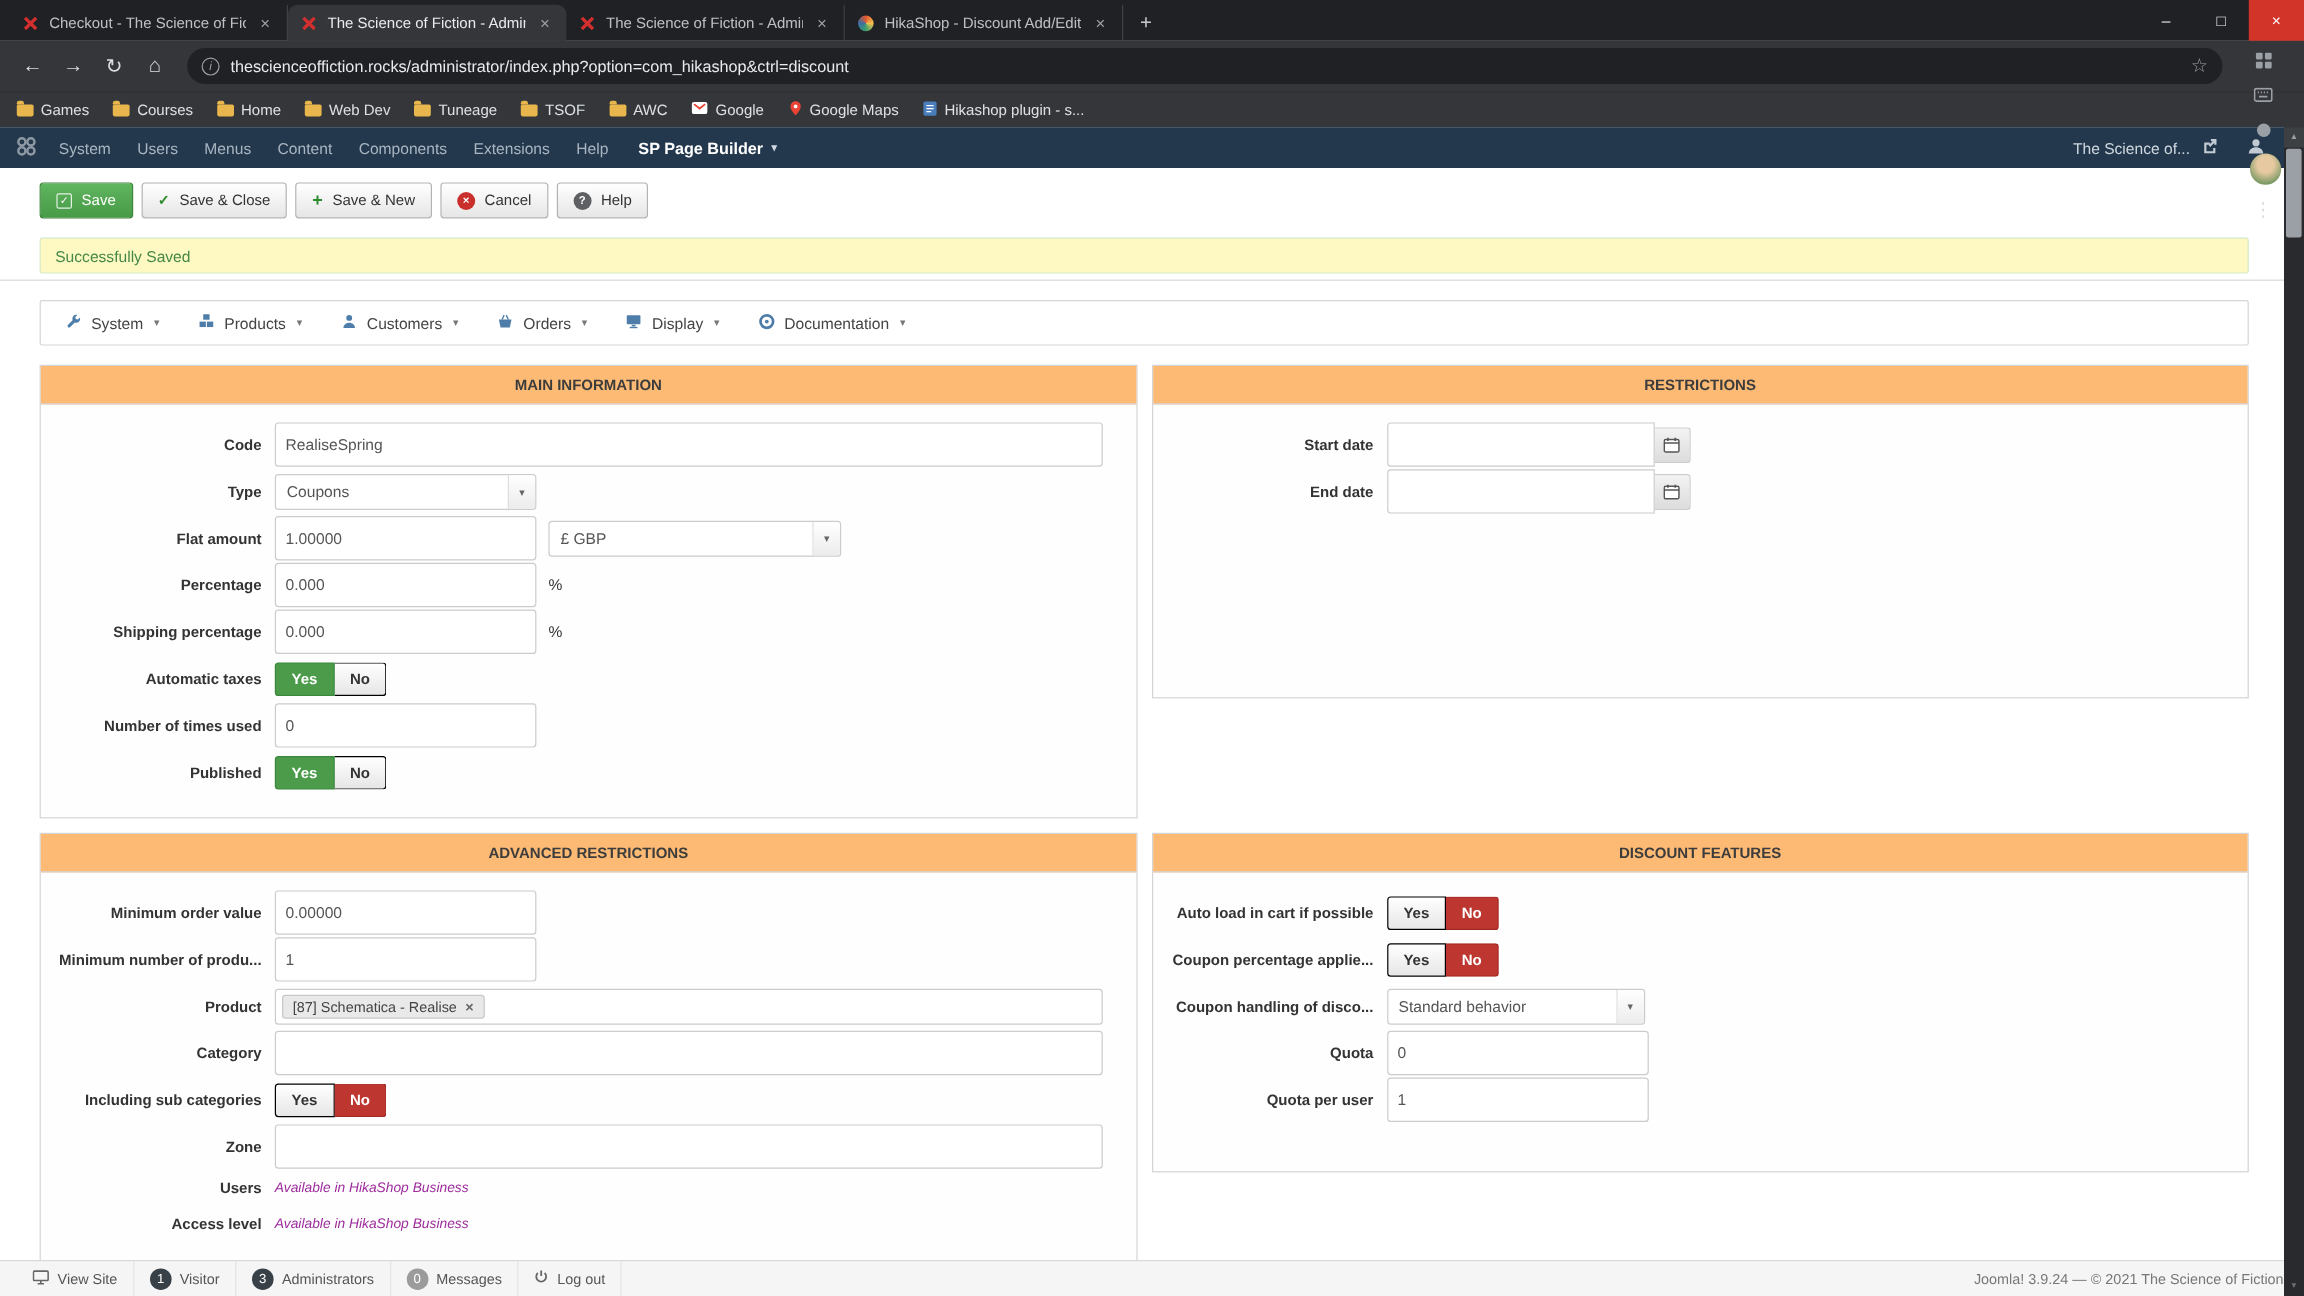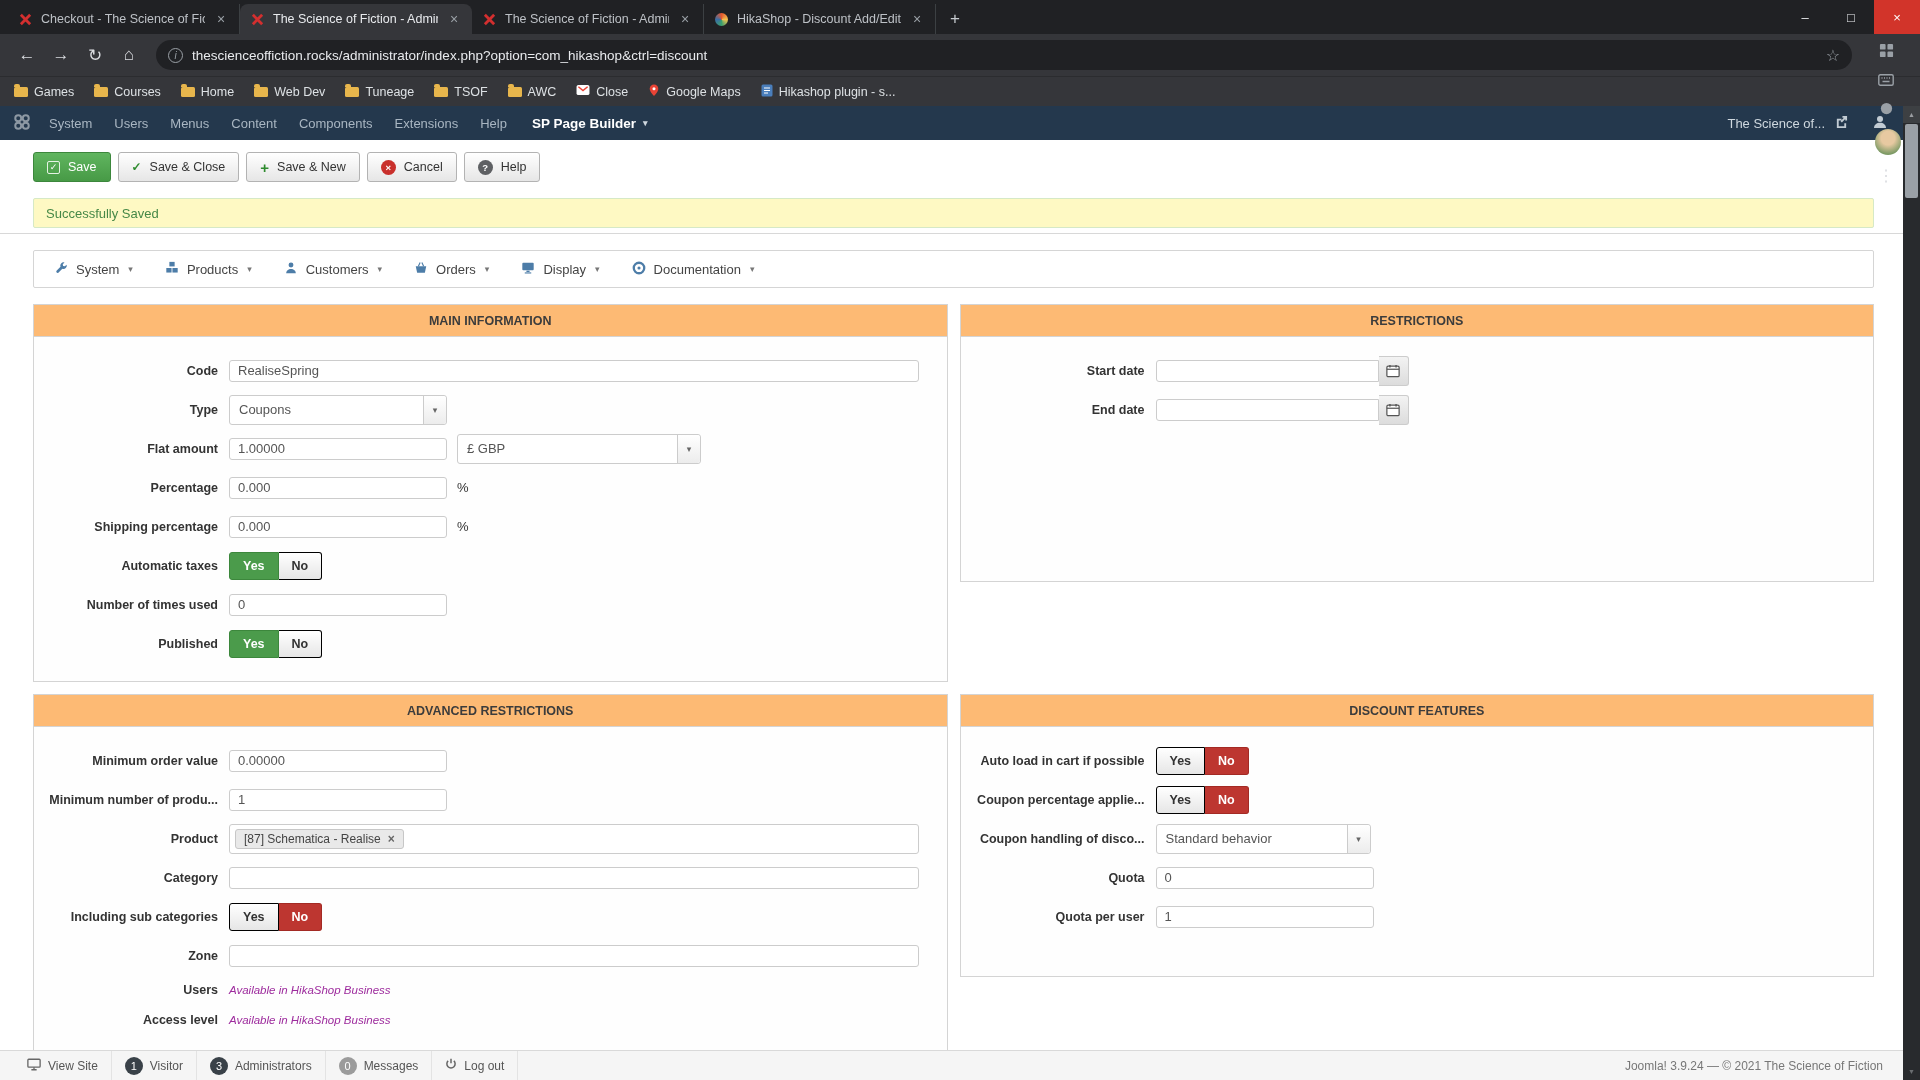--- a/index.html
+++ b/index.html
@@ -66,21 +66,21 @@
 .grid{display:grid;grid-template-columns:1fr 1fr;gap:12px;align-items:start;}
 .panel{border:1px solid #d4d4d4;background:#fefefe;}
 .panel-h{height:32px;background:#fdba74;border-bottom:1px solid #d4d4d4;display:flex;align-items:center;justify-content:center;font-size:12.5px;font-weight:bold;color:#3c3c3c;}
 .panel-b{padding:14px 0 18px;}
 .panel-b.tall{min-height:244px;}
 .panel-b.padded{padding-bottom:40px;}
 .frow{display:flex;align-items:center;min-height:39px;}
 .frow.short{min-height:30px;}
 .flabel{width:188px;text-align:right;font-size:12.5px;font-weight:bold;color:#333;flex:none;padding-right:4px;}
 .fctrl{display:flex;align-items:center;gap:10px;padding-left:7px;}
-.txt{height:22px;border:1px solid #ccc;border-radius:3px;padding:0 8px;font-size:13px;color:#555;font-family:inherit;background:#fff;}
+.txt{height:37px;border:1px solid #ccc;border-radius:3px;padding:0 8px;font-size:13px;color:#555;font-family:inherit;background:#fff;}
 .w-lg{width:690px;}
 .w-sm{width:218px;}
 .w-md{width:215px;}
 .w-dt{width:223px;border-radius:3px 0 0 3px;}
 .pct{font-size:13px;color:#333;}
 .select{height:30px;border:1px solid #ccc;border-radius:3px;background:#fff;display:flex;align-items:stretch;}
 .w-cur{width:244px;}
 .sel-val{flex:1;padding:0 9px;font-size:13px;color:#555;display:flex;align-items:center;min-width:0;}
 .sel-caret{width:23px;border-left:1px solid #ccc;background:linear-gradient(#fff,#ececec);display:flex;align-items:center;justify-content:center;color:#666;font-size:9px;border-radius:0 3px 3px 0;}
 .toggle{display:inline-flex;}
@@ -95,21 +95,21 @@
 .biz{font-size:11.5px;font-style:italic;color:#9d2b9d;}
 .calbtn{width:30px;height:30px;border:1px solid #ccc;border-left:0;border-radius:0 3px 3px 0;background:linear-gradient(#f3f3f3,#dcdcdc);display:flex;align-items:center;justify-content:center;}
 .dtgroup{display:flex;align-items:center;}
 
 
 .footer{position:fixed;left:0;right:17px;bottom:0;height:30px;background:#f5f5f5;border-top:1px solid #d9d9d9;display:flex;align-items:center;font-size:12px;color:#555;padding-left:14px;z-index:40;}
 .f-item{display:flex;align-items:center;gap:7px;padding:0 13px;height:100%;border-right:1px solid #e3e3e3;}
 .f-item:last-of-type{border-right:none;}
 .badge{width:18px;height:18px;border-radius:50%;background:#394148;color:#fff;font-size:11px;display:flex;align-items:center;justify-content:center;flex:none;}
 .badge.gray{background:#9b9b9b;}
-.f-right{margin-left:auto;color:#777;padding-right:20px;}
+.f-right{margin-left:auto;color:#777;padding-right:0;}
 
 
 .scrollbar{position:fixed;top:106px;right:0;bottom:0;width:17px;background:#282a2d;z-index:60;}
 .sb-up{height:17px;display:flex;align-items:center;justify-content:center;color:#9a9da1;font-size:7px;background:#3d4043;}
 .sb-thumb{position:absolute;top:18px;left:2px;right:2px;height:74px;background:#9aa0a6;border-radius:2px;}
 .sb-down{position:absolute;bottom:0;left:0;right:0;height:17px;display:flex;align-items:center;justify-content:center;color:#6a6d70;font-size:7px;}
 </style>
 </head>
 <body>
 
@@ -239,21 +239,21 @@
       </span>
     <span class="bm">
         <span class="folder"></span>
         <span>AWC</span>
       </span>
     <span class="bm">
         <span><svg width="14" height="12" viewBox="0 0 14 13">
             <rect width="14" height="11" y="1" rx="2" fill="#fff"></rect>
             <path d="M2 3l5 4 5-4" stroke="#ea4335" stroke-width="1.6" fill="none"></path>
           </svg></span>
-        <span>Close</span>
+        <span>Google</span>
       </span>
     <span class="bm">
         <span><svg width="12" height="14" viewBox="0 0 14 15">
             <path d="M7 1c2.8 0 5 2.2 5 5 0 3.7-5 8.5-5 8.5S2 9.7 2 6c0-2.8 2.2-5 5-5z" fill="#ea4335"></path>
             <circle cx="7" cy="6" r="1.8" fill="#fff"></circle>
           </svg></span>
         <span>Google Maps</span>
       </span>
     <span class="bm">
         <span><svg width="12" height="13" viewBox="0 0 12 13">

